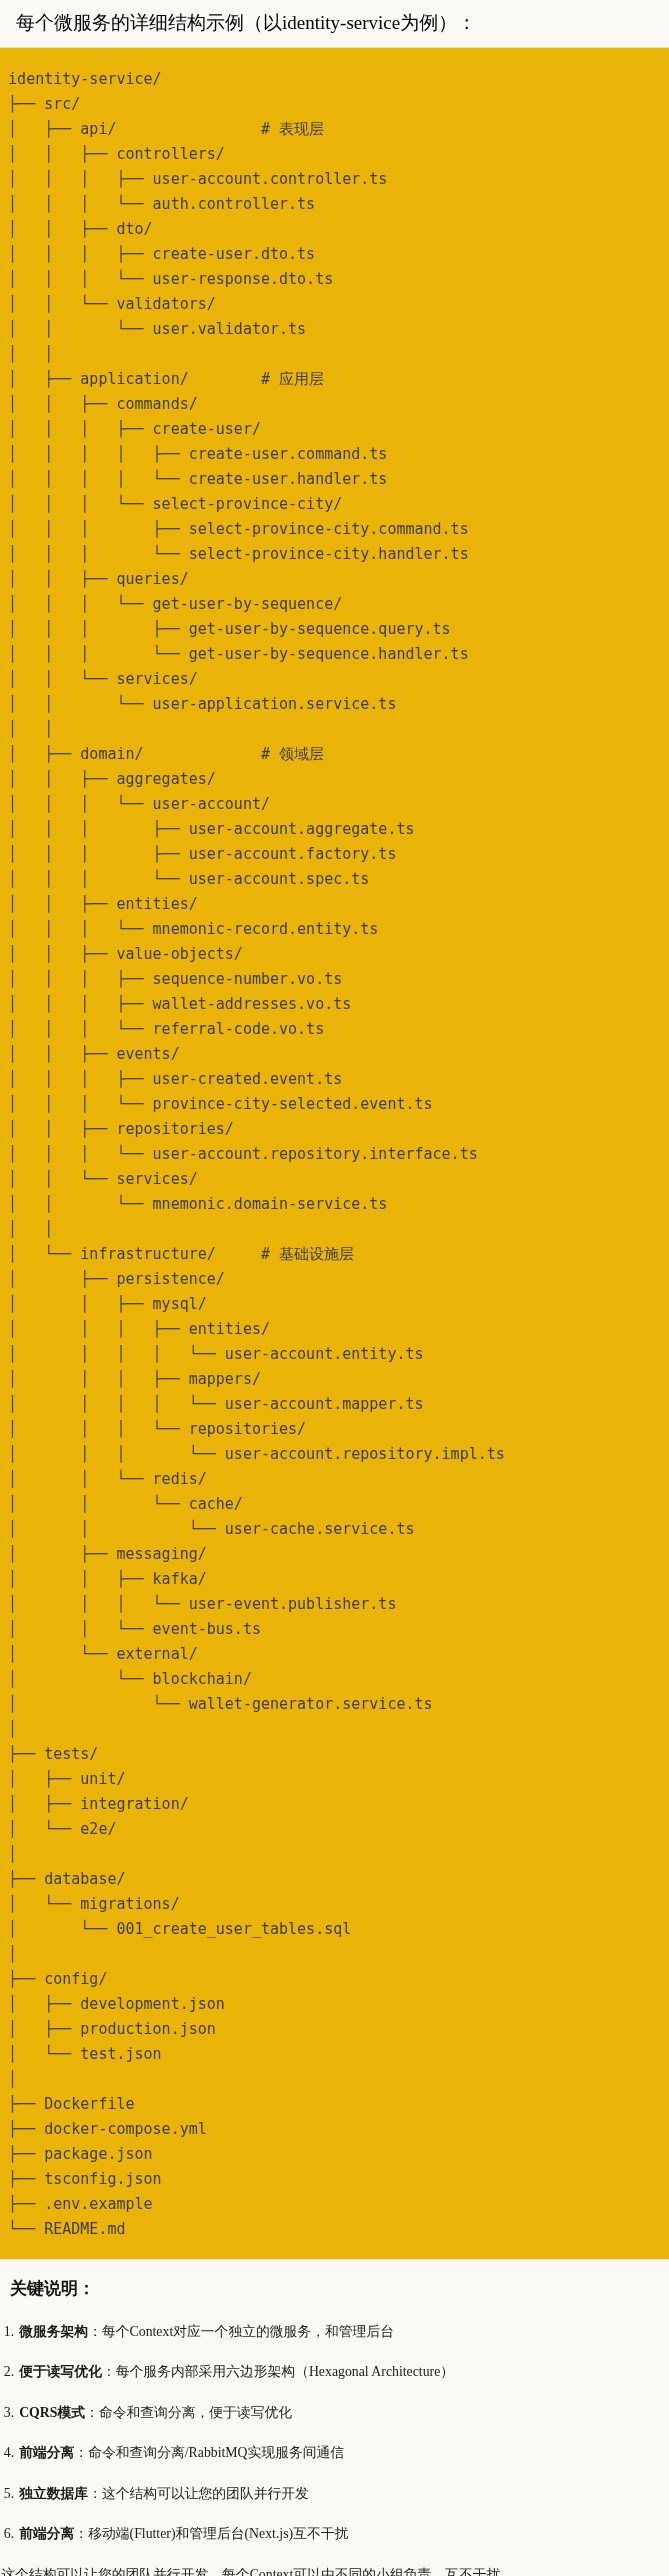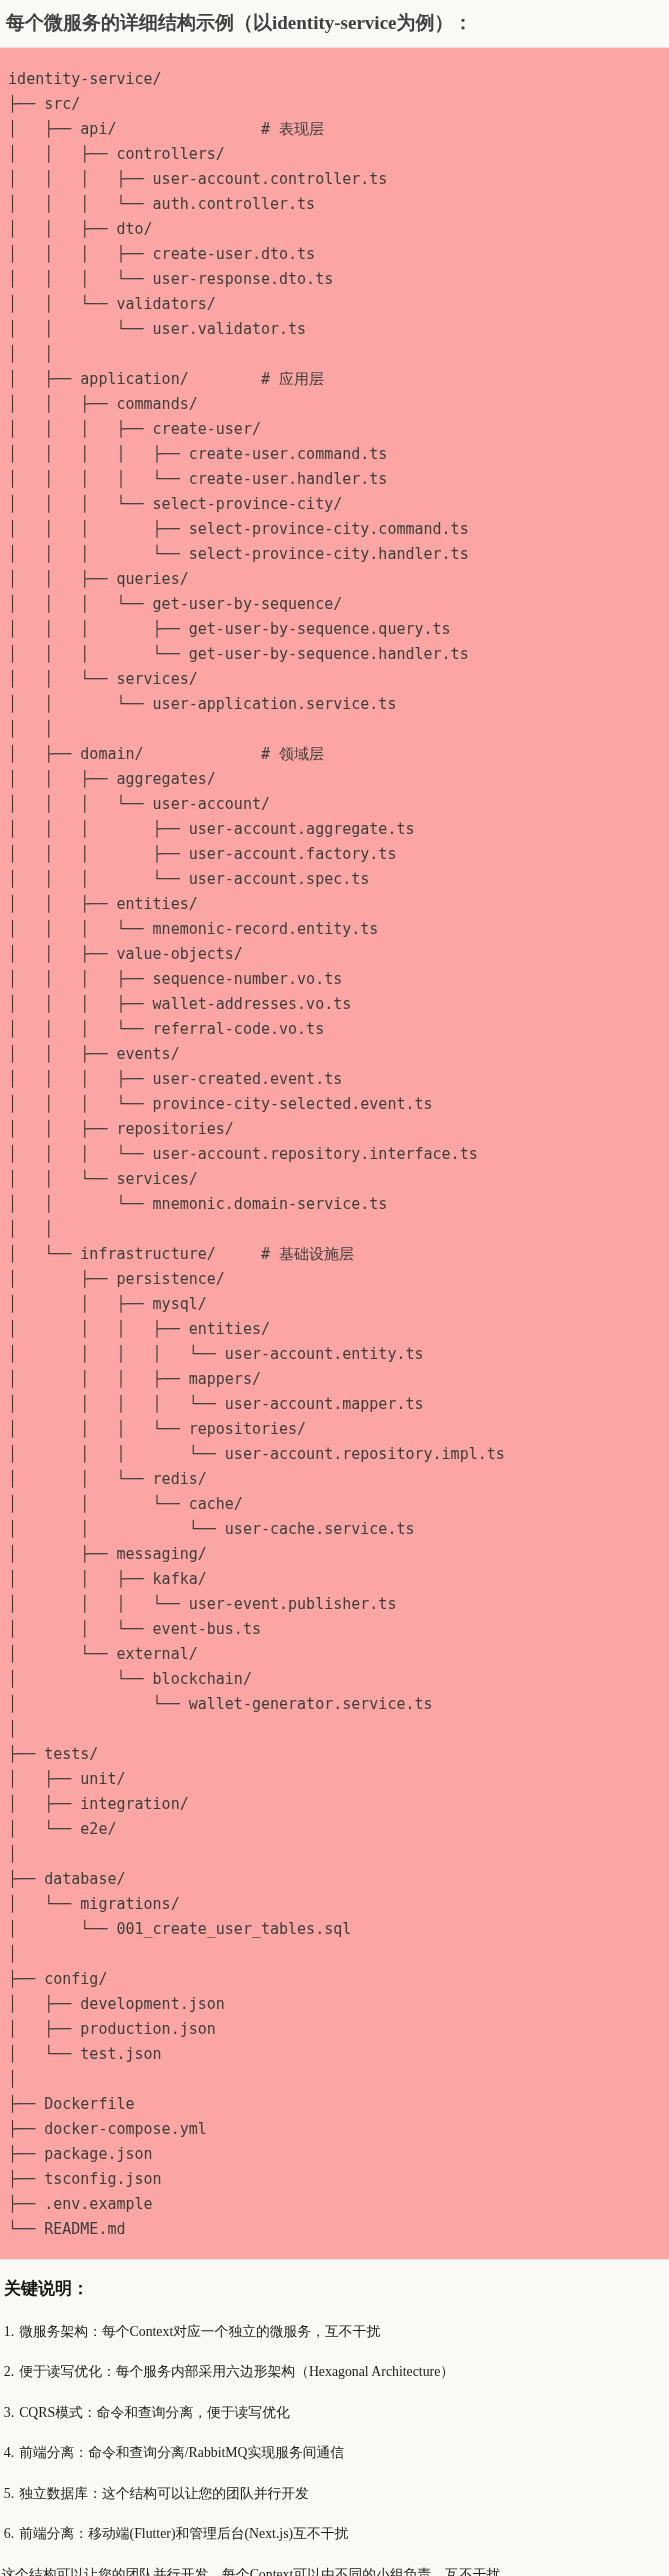--- a/index.html
+++ b/index.html
@@ -7,58 +7,58 @@
     width: 669px;
     height: 2576px;
     background: #faf9f5;
     color: #1a1915;
     font-family: "Liberation Serif", "DejaVu Serif", serif;
     overflow: hidden;
   }
   .page-title {
     font-size: 19px;
     line-height: 24px;
-    font-weight: 700;
+    font-weight: 400;
     margin: 11.3px 0 0 0;
-    padding-left: 6px;
-    color: #404040;
+    padding-left: 16px;
+    color: #000000;
   }
   .codeblock {
     margin-top: 12px;
-    background: #fca5a5;
+    background: #eab308;
     border-top: 0.6px solid #e5e3dc;
     border-bottom: 0.6px solid #e5e3dc;
   }
   .codeblock pre {
     margin: 0;
     padding: 19px 3.8px 16.3px 8.1px;
     font-family: "DejaVu Sans Mono", monospace;
     font-size: 15px;
     line-height: 25px;
     color: #3e3e3a;
     white-space: pre;
     overflow: hidden;
   }
   .notes-heading {
     font-size: 17px;
     line-height: 22.5px;
     font-weight: 700;
     margin: 18px 0 0 0;
-    padding-left: 4px;
+    padding-left: 10px;
     color: #161610;
   }
   .note-item {
     font-size: 13.8px;
     line-height: 18px;
     margin-top: 22.5px;
     padding-left: 3.8px;
     color: #1c1b16;
   }
   .note-item .num { margin-right: 5px; }
-  .note-item .label { font-weight: 400; }
+  .note-item .label { font-weight: 700; }
   .closing {
     font-size: 13.8px;
     line-height: 18px;
     margin: 22.5px 0 0 0;
     padding-left: 1.3px;
     color: #1c1b16;
   }
 </style>
 </head>
 <body>
@@ -150,21 +150,21 @@
 ├── Dockerfile
 ├── docker-compose.yml
 ├── package.json
 ├── tsconfig.json
 ├── .env.example
 └── README.md</pre>
 </div>
 
 <h2 class="notes-heading">关键说明：</h2>
 
-<div class="note-item"><span class="num">1.</span><span class="label">微服务架构</span><span class="txt">：每个Context对应一个独立的微服务，互不干扰</span></div>
+<div class="note-item"><span class="num">1.</span><span class="label">微服务架构</span><span class="txt">：每个Context对应一个独立的微服务，和管理后台</span></div>
 
 <div class="note-item"><span class="num">2.</span><span class="label">便于读写优化</span><span class="txt">：每个服务内部采用六边形架构（Hexagonal Architecture）</span></div>
 
 <div class="note-item"><span class="num">3.</span><span class="label">CQRS模式</span><span class="txt">：命令和查询分离，便于读写优化</span></div>
 
 <div class="note-item"><span class="num">4.</span><span class="label">前端分离</span><span class="txt">：命令和查询分离/RabbitMQ实现服务间通信</span></div>
 
 <div class="note-item"><span class="num">5.</span><span class="label">独立数据库</span><span class="txt">：这个结构可以让您的团队并行开发</span></div>
 
 <div class="note-item"><span class="num">6.</span><span class="label">前端分离</span><span class="txt">：移动端(Flutter)和管理后台(Next.js)互不干扰</span></div>

